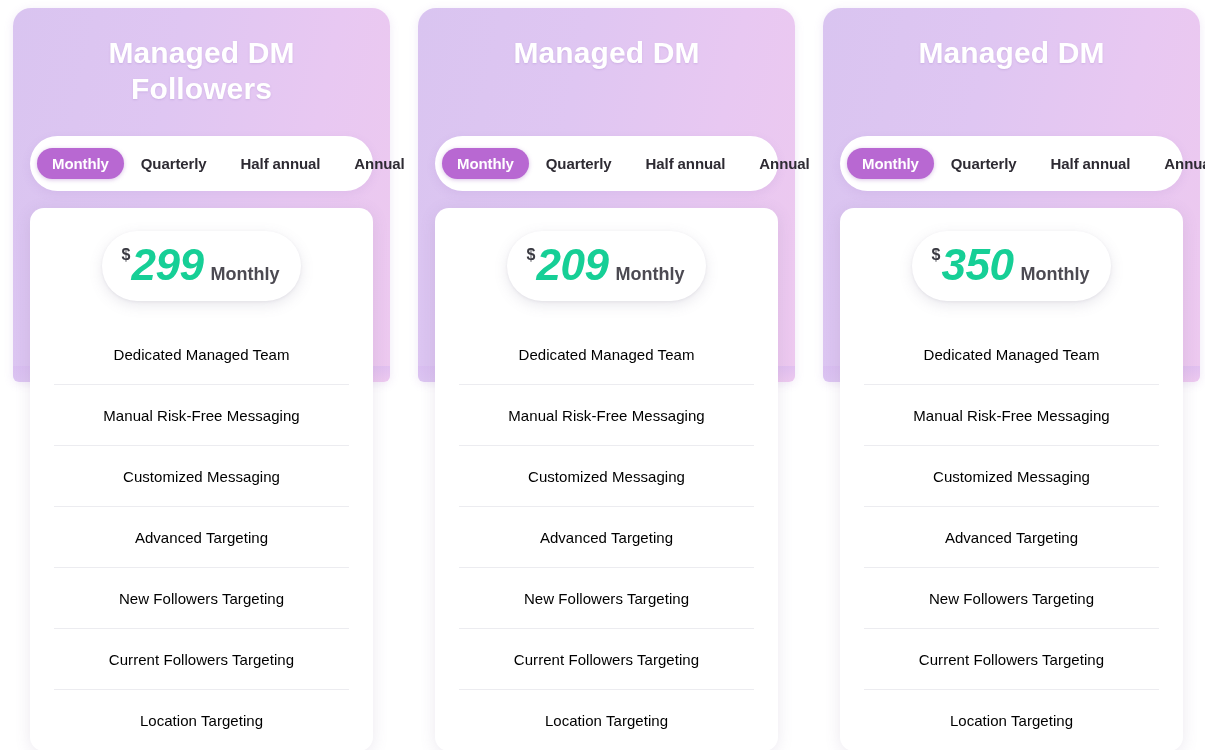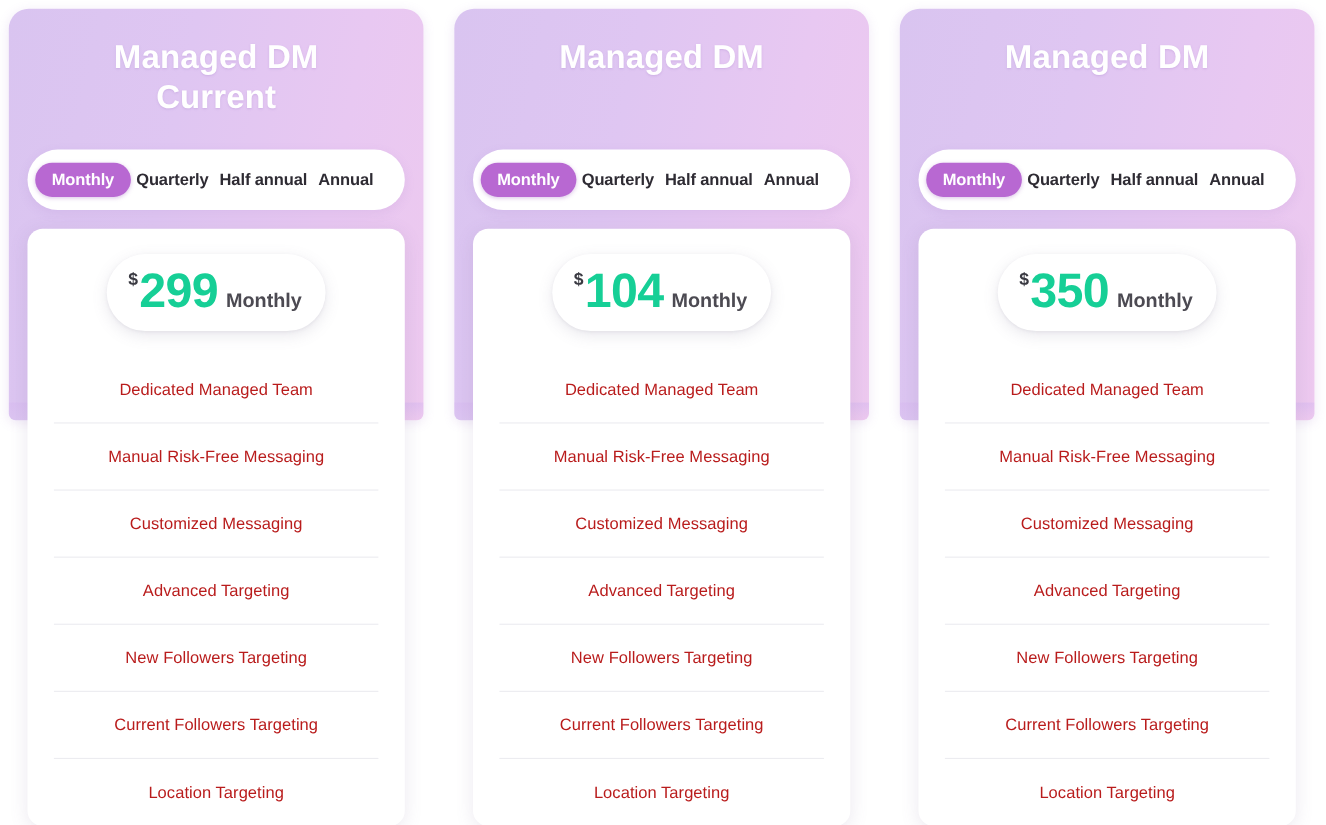--- a/index.html
+++ b/index.html
@@ -15,21 +15,21 @@
     -webkit-font-smoothing: antialiased;
   }
 
   #page {
     position: relative;
     width: 1205px;
     height: 750px;
     background: #ffffff;
     display: flex;
     align-items: flex-start;
-    justify-content: flex-start;
+    justify-content: center;
     padding: 8px 0 0 8px;
     box-sizing: border-box;
     gap: 28px;
   }
 
   
   .plan {
     position: relative;
     width: 377px;
     height: 742px;
@@ -87,21 +87,21 @@
     display: flex;
     align-items: center;
     padding: 0 7px;
     box-shadow: 0 3px 10px rgba(150,110,190,0.12);
   }
   .cycle-opt {
     flex: 0 0 auto;
     font-size: 15px;
     font-weight: 600;
     color: #2e2b33;
-    padding: 7px 5px;
+    padding: 7px 17px;
     border-radius: 20px;
     white-space: nowrap;
     cursor: pointer;
     letter-spacing: -.1px;
   }
   .cycle-opt.is-active {
     background: #b868d2;
     color: #ffffff;
     padding: 7px 15px;
     box-shadow: 0 1px 4px rgba(150,80,185,0.35);
@@ -147,50 +147,51 @@
     margin-top: 4px;
     line-height: 1;
   }
   .price-amount {
     font-size: 44px;
     font-weight: 700;
     color: #16cf96;
     line-height: 1;
     letter-spacing: -.5px;
     margin-left: 1px;
+    font-style: italic;
   }
   .price-period {
     font-size: 18px;
     font-weight: 600;
     color: #4c4a52;
     margin-left: 7px;
     line-height: 1;
   }
 
   
   .feature-list { padding: 0 24px; }
   .feature-row {
     height: 60px;
     display: flex;
     align-items: center;
     justify-content: center;
     text-align: center;
     font-size: 15px;
-    color: #b91c1c;
+    color: #000000;
     border-bottom: 1px solid #ececf0;
     letter-spacing: .05px;
   }
 </style>
 </head>
 <body>
 
 <div id="page">
     <div class="plan">
       <div class="plan-banner">
-        <h2 class="plan-title"><span>Managed DM</span><br><span>Current</span></h2>
+        <h2 class="plan-title"><span>Managed DM</span><br><span>Followers</span></h2>
       </div>
       <div class="cycle-switch">
         <div class="cycle-opt is-active">Monthly</div>
         <div class="cycle-opt">Quarterly</div>
         <div class="cycle-opt">Half annual</div>
         <div class="cycle-opt">Annual</div>
       </div>
       <div class="plan-body">
         <div class="price-zone">
           <div class="price-pill">
@@ -217,21 +218,21 @@
       <div class="cycle-switch">
         <div class="cycle-opt is-active">Monthly</div>
         <div class="cycle-opt">Quarterly</div>
         <div class="cycle-opt">Half annual</div>
         <div class="cycle-opt">Annual</div>
       </div>
       <div class="plan-body">
         <div class="price-zone">
           <div class="price-pill">
             <span class="price-currency">$</span>
-            <span class="price-amount">104</span>
+            <span class="price-amount">209</span>
             <span class="price-period">Monthly</span>
           </div>
         </div>
         <div class="feature-list">
           <div class="feature-row">Dedicated Managed Team</div>
           <div class="feature-row">Manual Risk-Free Messaging</div>
           <div class="feature-row">Customized Messaging</div>
           <div class="feature-row">Advanced Targeting</div>
           <div class="feature-row">New Followers Targeting</div>
           <div class="feature-row">Current Followers Targeting</div>

